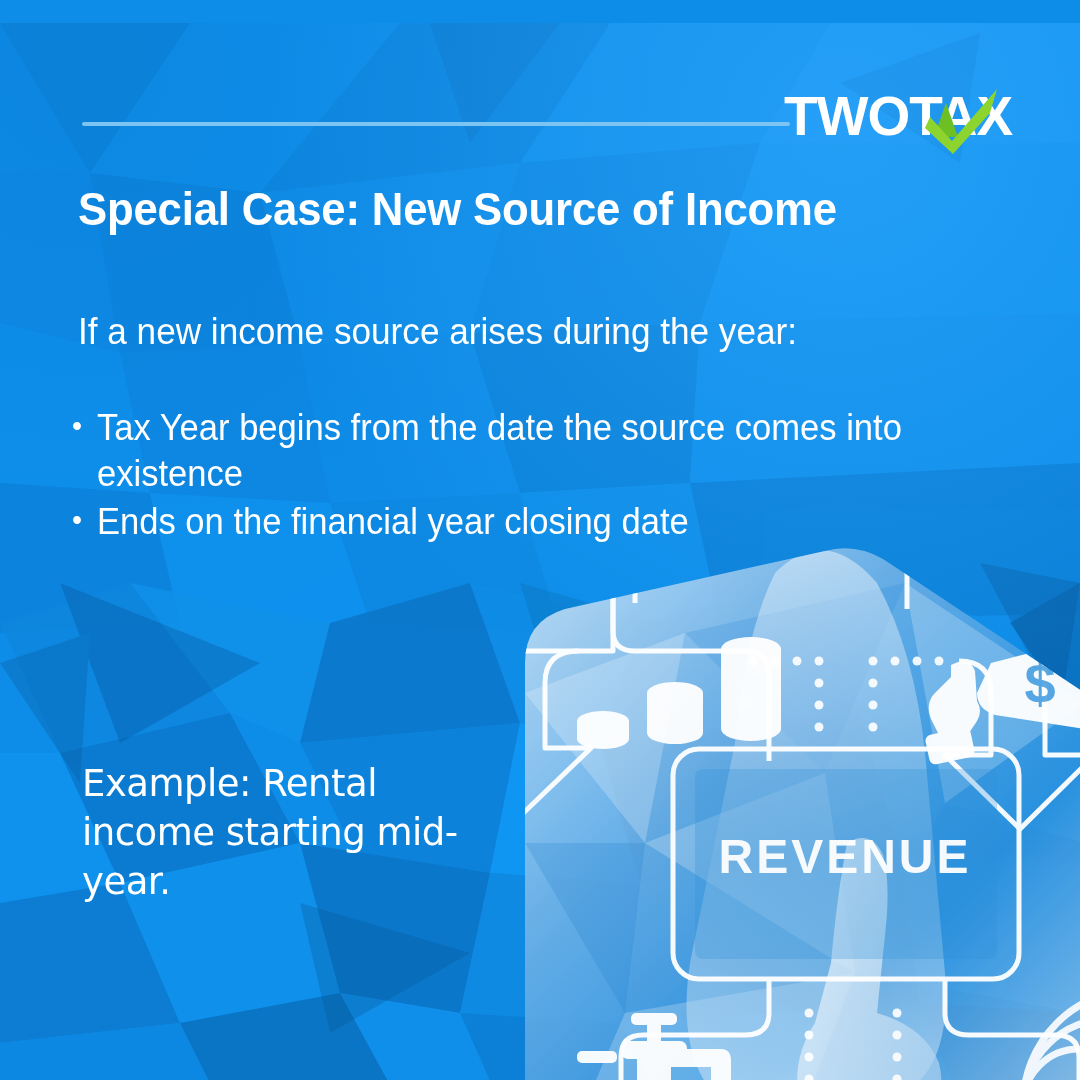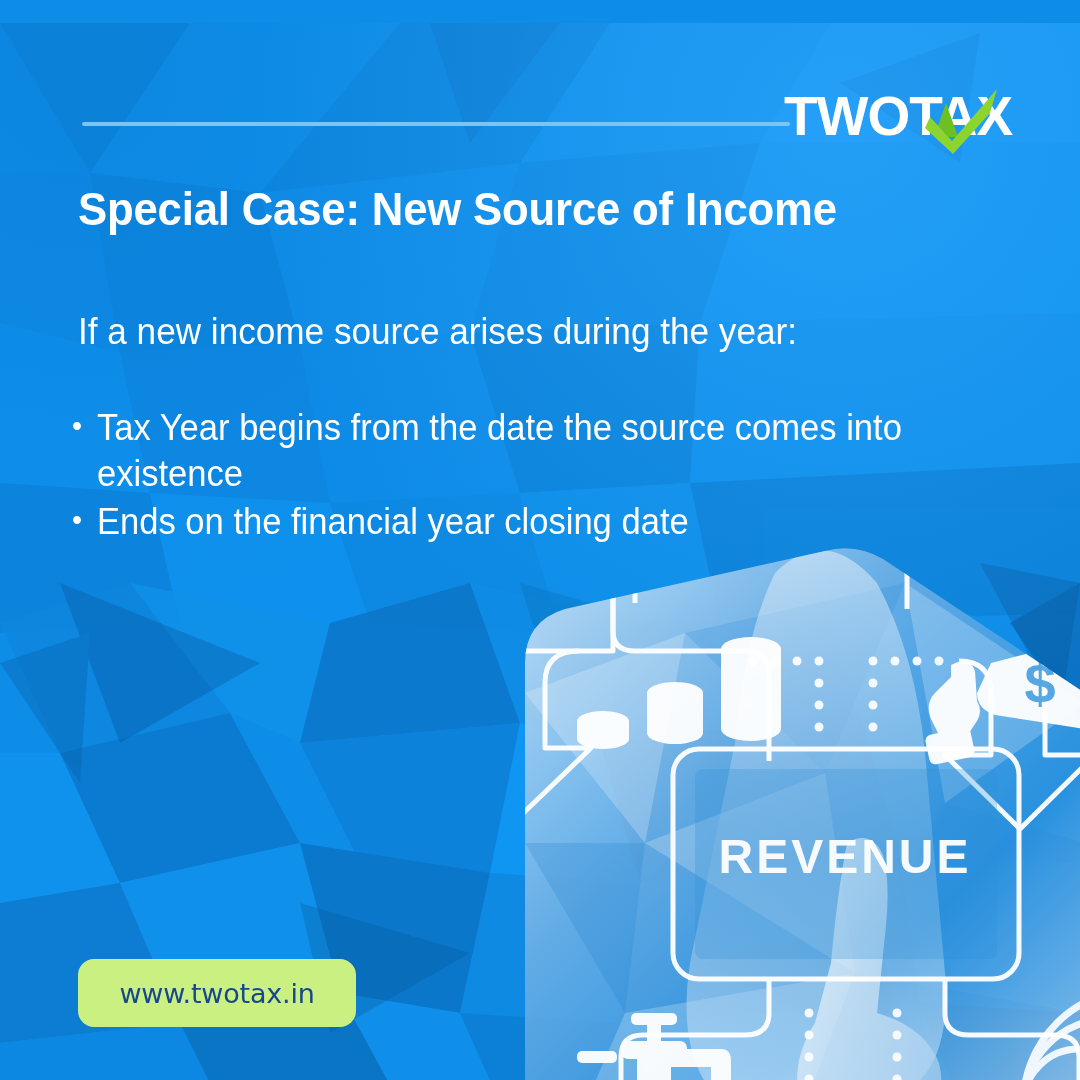--- a/index.html
+++ b/index.html
@@ -163,24 +163,22 @@
     <div class="bullet-row">
       <span class="bullet-dot">•</span>
       <span class="bullet-text">Tax Year begins from the date the source comes into existence</span>
     </div>
     <div class="bullet-row">
       <span class="bullet-dot">•</span>
       <span class="bullet-text">Ends on the financial year closing date</span>
     </div>
   </div>
 
-
-  <div class="url-pill">
-    <span>www.twotax.in</span>
-  </div>
+  <div class="example">Example: Rental income starting mid-year.</div>
+
 
   <div class="art">
     <svg width="560" height="562" viewBox="0 0 560 562">
       <defs>
         <clipPath id="shieldClip">
 
           <path d="M0 120 Q0 78 40 66 L300 8 Q330 0 358 16 L560 150 L560 562 L0 562 Z"></path>
         </clipPath>
         <linearGradient id="plateGrad" x1="0" y1="0" x2="1" y2="1">
           <stop offset="0%" stop-color="#cfe6f8" stop-opacity=".92"></stop>

